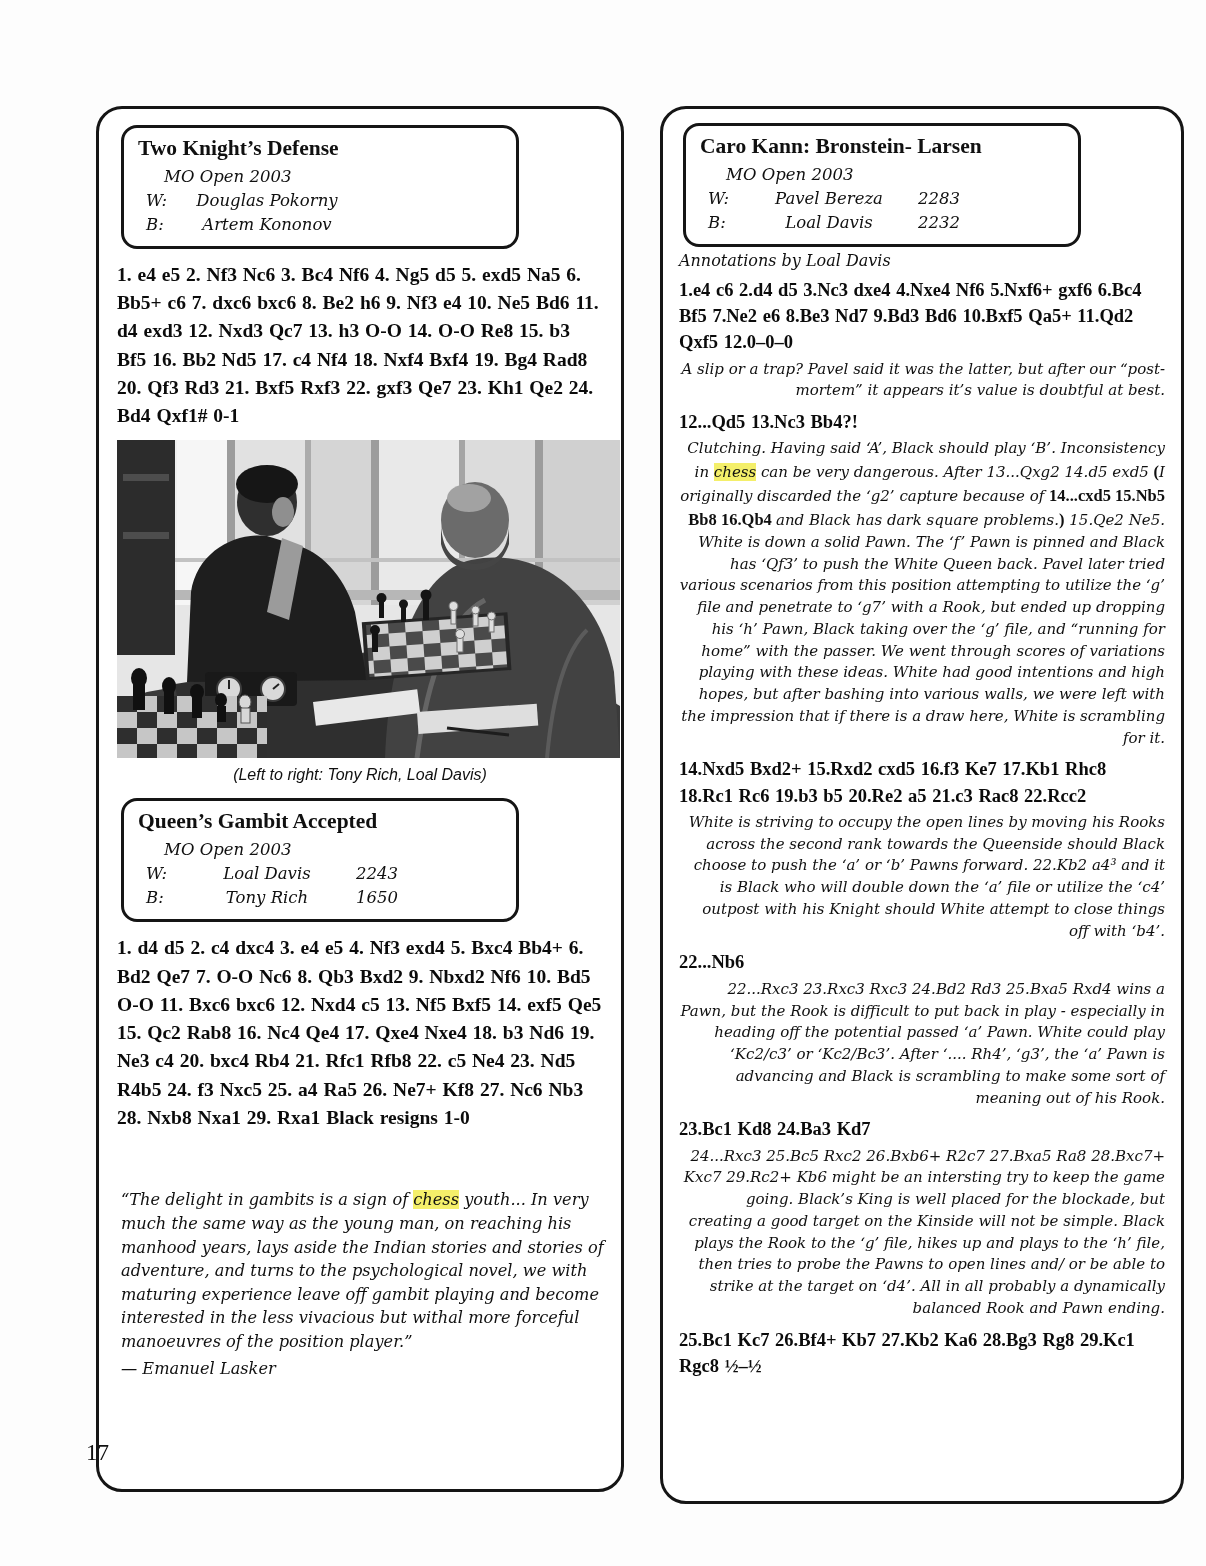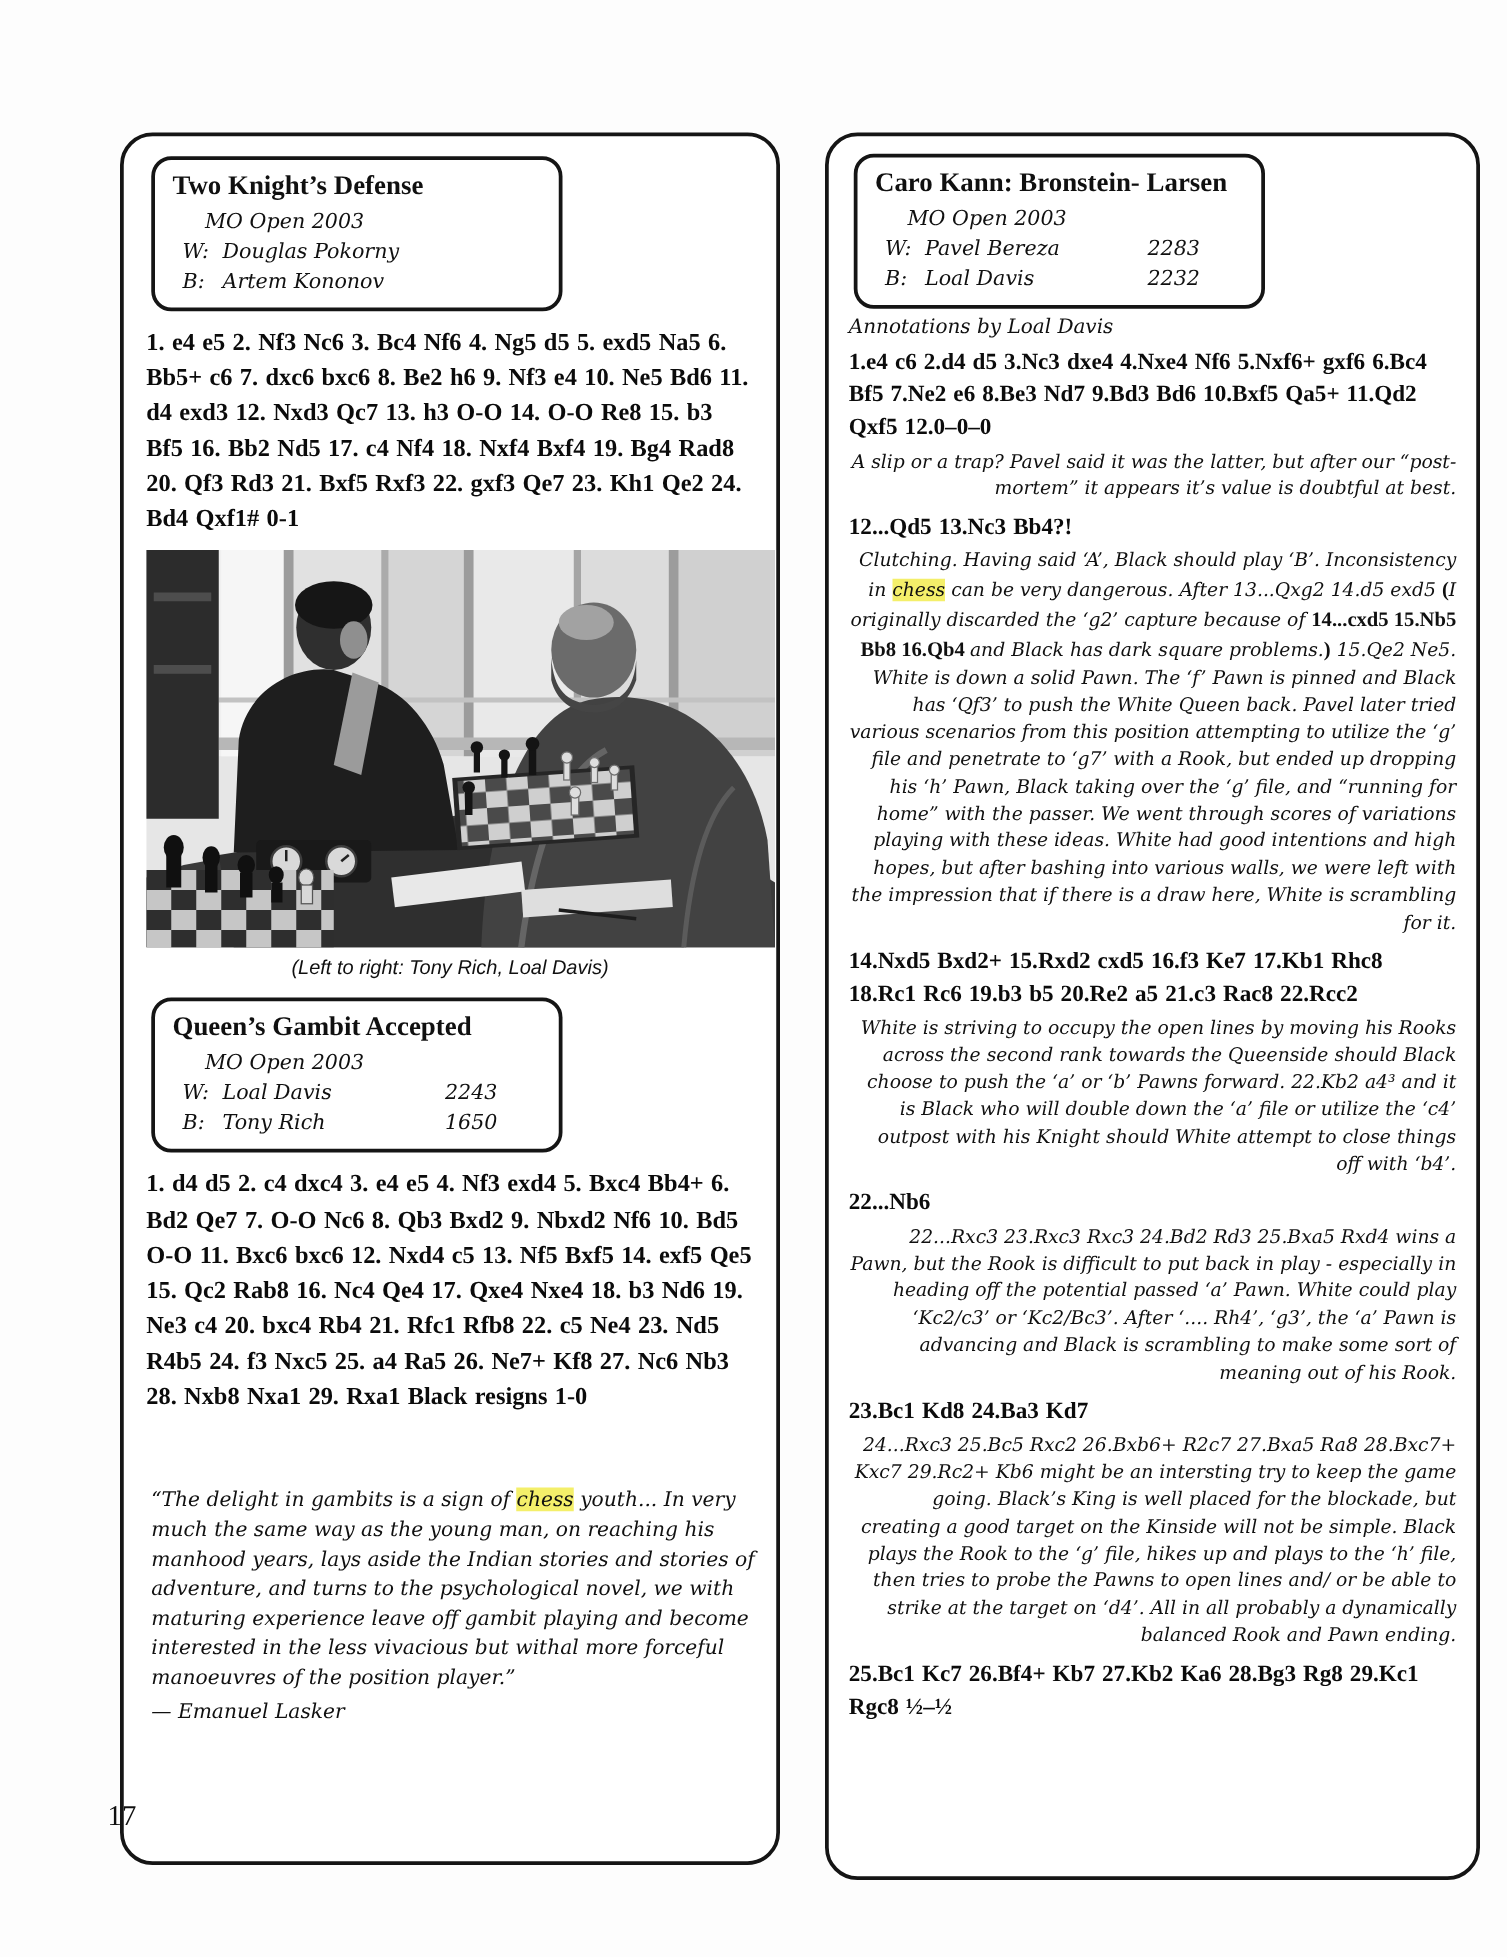--- a/index.html
+++ b/index.html
@@ -3,30 +3,30 @@
 <meta charset="utf-8">
 <style>
   html,body{margin:0;padding:0;background:#ffffff;}
   .page{position:relative;width:1206px;height:1566px;background:#fdfdfd;color:#101010;
         font-family:"Liberation Serif",serif;overflow:hidden;}
 
   .col{position:absolute;border:3px solid #151515;border-radius:26px;background:#fff;box-sizing:border-box;}
   .left-col{left:96px;top:106px;width:528px;height:1386px;padding:12px 16px 10px;overflow:hidden;}
   .right-col{left:660px;top:106px;width:524px;height:1398px;padding:12px 16px 10px;overflow:hidden;}
 
-  .game-box{border:3px solid #151515;border-radius:16px;width:329px;padding:7px 14px 12px;
+  .game-box{border:3px solid #151515;border-radius:16px;width:398px;padding:7px 14px 12px;
             box-sizing:border-box;background:#fff;}
   .gb1{margin:4px 0 12px 6px;}
   .gb2{margin:14px 0 12px 6px;}
   .gbr{margin:2px 0 4px 4px;}
   .gb-title{font-weight:bold;font-size:21.5px;line-height:1.25;font-family:"Liberation Serif",serif;}
   .gb-event{font-style:italic;font-size:16.5px;font-family:"DejaVu Serif",serif;margin:5px 0 3px 26px;}
   .gb-row{font-style:italic;font-size:16.5px;font-family:"DejaVu Serif",serif;margin:5px 0 0 8px;display:flex;}
   .gb-row .lbl{width:32px;flex:none;}
-  .gb-row .nm{width:178px;flex:none;}
+  .gb-row .nm{width:178px;flex:none;text-align:center;}
   .gb-row .rt{flex:none;}
 
   .moves{font-family:"Liberation Serif",serif;font-weight:bold;color:#0b0b0b;}
   .moves-lg{font-size:19.5px;line-height:1.45;margin:8px 0 0 2px;word-spacing:1px;}
   .moves-md{font-size:18.5px;line-height:1.42;margin:7px 0 3px 0;word-spacing:1px;}
 
   .note{font-family:"DejaVu Serif",serif;font-style:italic;font-size:15px;line-height:1.45;margin:0 0 5px 0;text-align:right;}
   .note .b{font-style:normal;font-weight:bold;font-family:"Liberation Serif",serif;font-size:16.5px;}
   .hl{background:#f4ef6a;}
 

